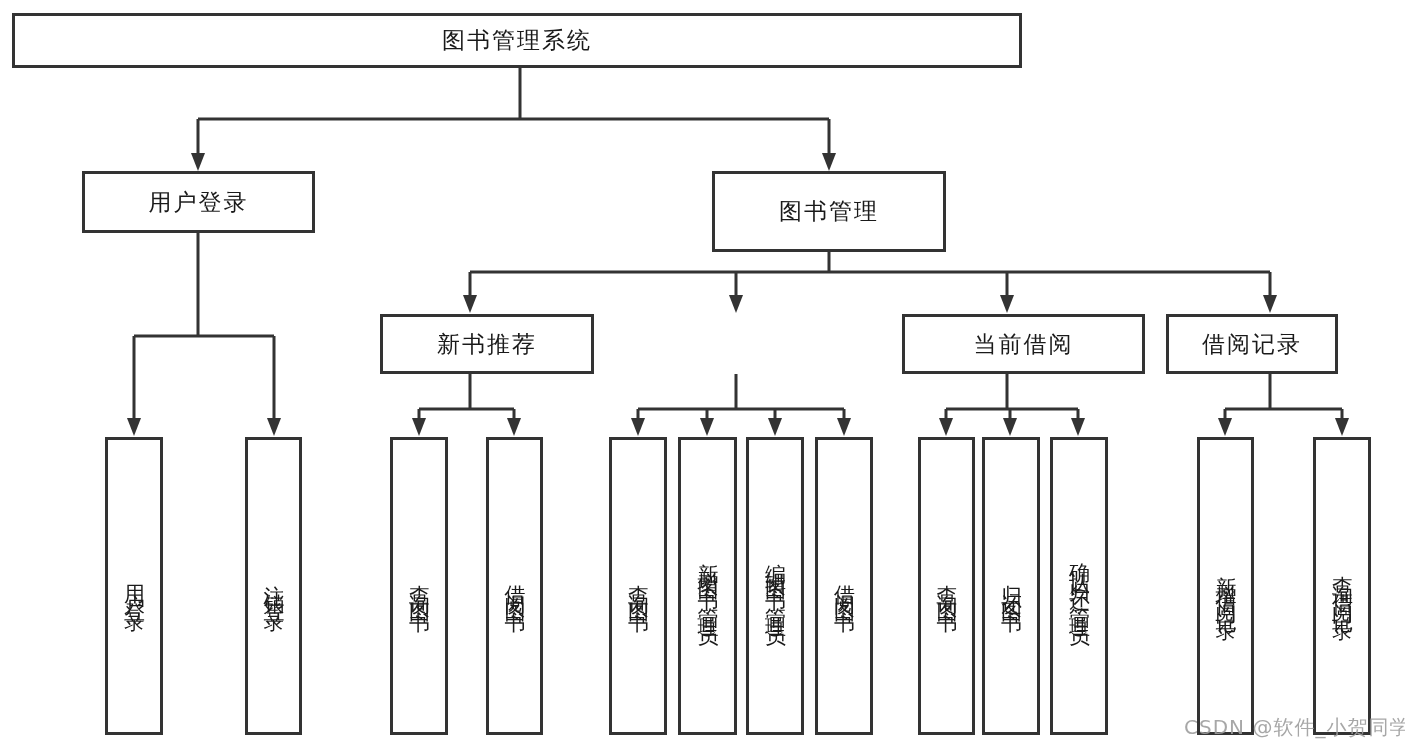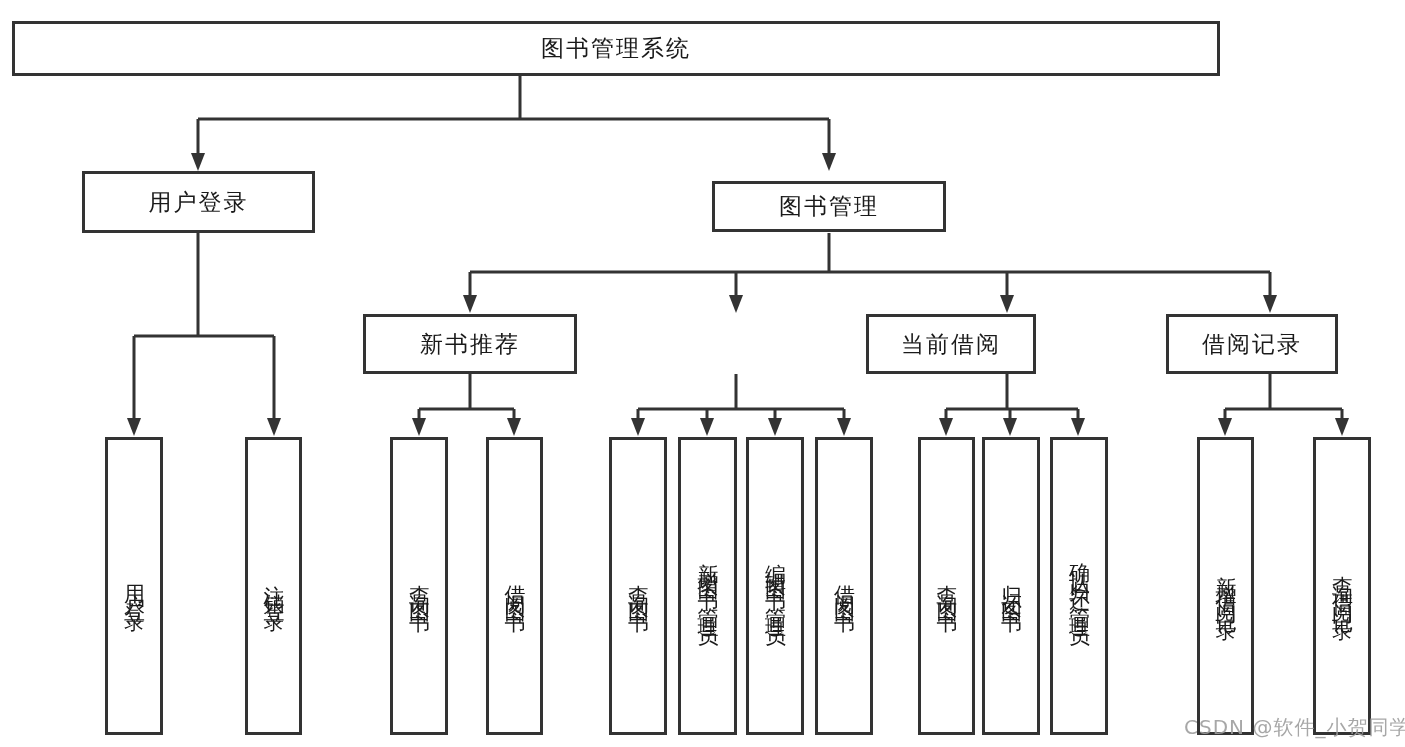--- a/index.html
+++ b/index.html
@@ -71,27 +71,27 @@
       <polygon points="1003,418 1017,418 1010,436"></polygon>
       <polygon points="1071,418 1085,418 1078,436"></polygon>
     </g>
     <g>
       <path d="M1270 374 V409 M1225 409 H1342 M1225 409 V419 M1342 409 V419"></path>
       <polygon points="1218,418 1232,418 1225,436"></polygon>
       <polygon points="1335,418 1349,418 1342,436"></polygon>
     </g>
   </svg>
 
-  <div class="box h" style="left:12px;top:21px;width:1208px;height:55px">图书管理系统</div>
+  <div class="box h" style="left:12px;top:13px;width:1010px;height:55px">图书管理系统</div>
 
   <div class="box h" style="left:82px;top:171px;width:233px;height:62px">用户登录</div>
-  <div class="box h" style="left:712px;top:181px;width:234px;height:51px">图书管理</div>
+  <div class="box h" style="left:712px;top:171px;width:234px;height:81px">图书管理</div>
 
-  <div class="box h" style="left:363px;top:314px;width:214px;height:60px">新书推荐</div>
-  <div class="box h" style="left:866px;top:314px;width:170px;height:60px">当前借阅</div>
+  <div class="box h" style="left:380px;top:314px;width:214px;height:60px">新书推荐</div>
+  <div class="box h" style="left:902px;top:314px;width:243px;height:60px">当前借阅</div>
   <div class="box h" style="left:1166px;top:314px;width:172px;height:60px">借阅记录</div>
 
   <div class="box v" style="left:105px;top:437px;width:58px;height:298px">用户登录</div>
   <div class="box v" style="left:245px;top:437px;width:57px;height:298px">注销登录</div>
 
   <div class="box v" style="left:390px;top:437px;width:58px;height:298px">查询图书</div>
   <div class="box v" style="left:486px;top:437px;width:57px;height:298px">借阅图书</div>
 
   <div class="box v" style="left:609px;top:437px;width:58px;height:298px">查询图书</div>
   <div class="box v" style="left:678px;top:437px;width:59px;height:298px">新增图书（管理员）</div>

